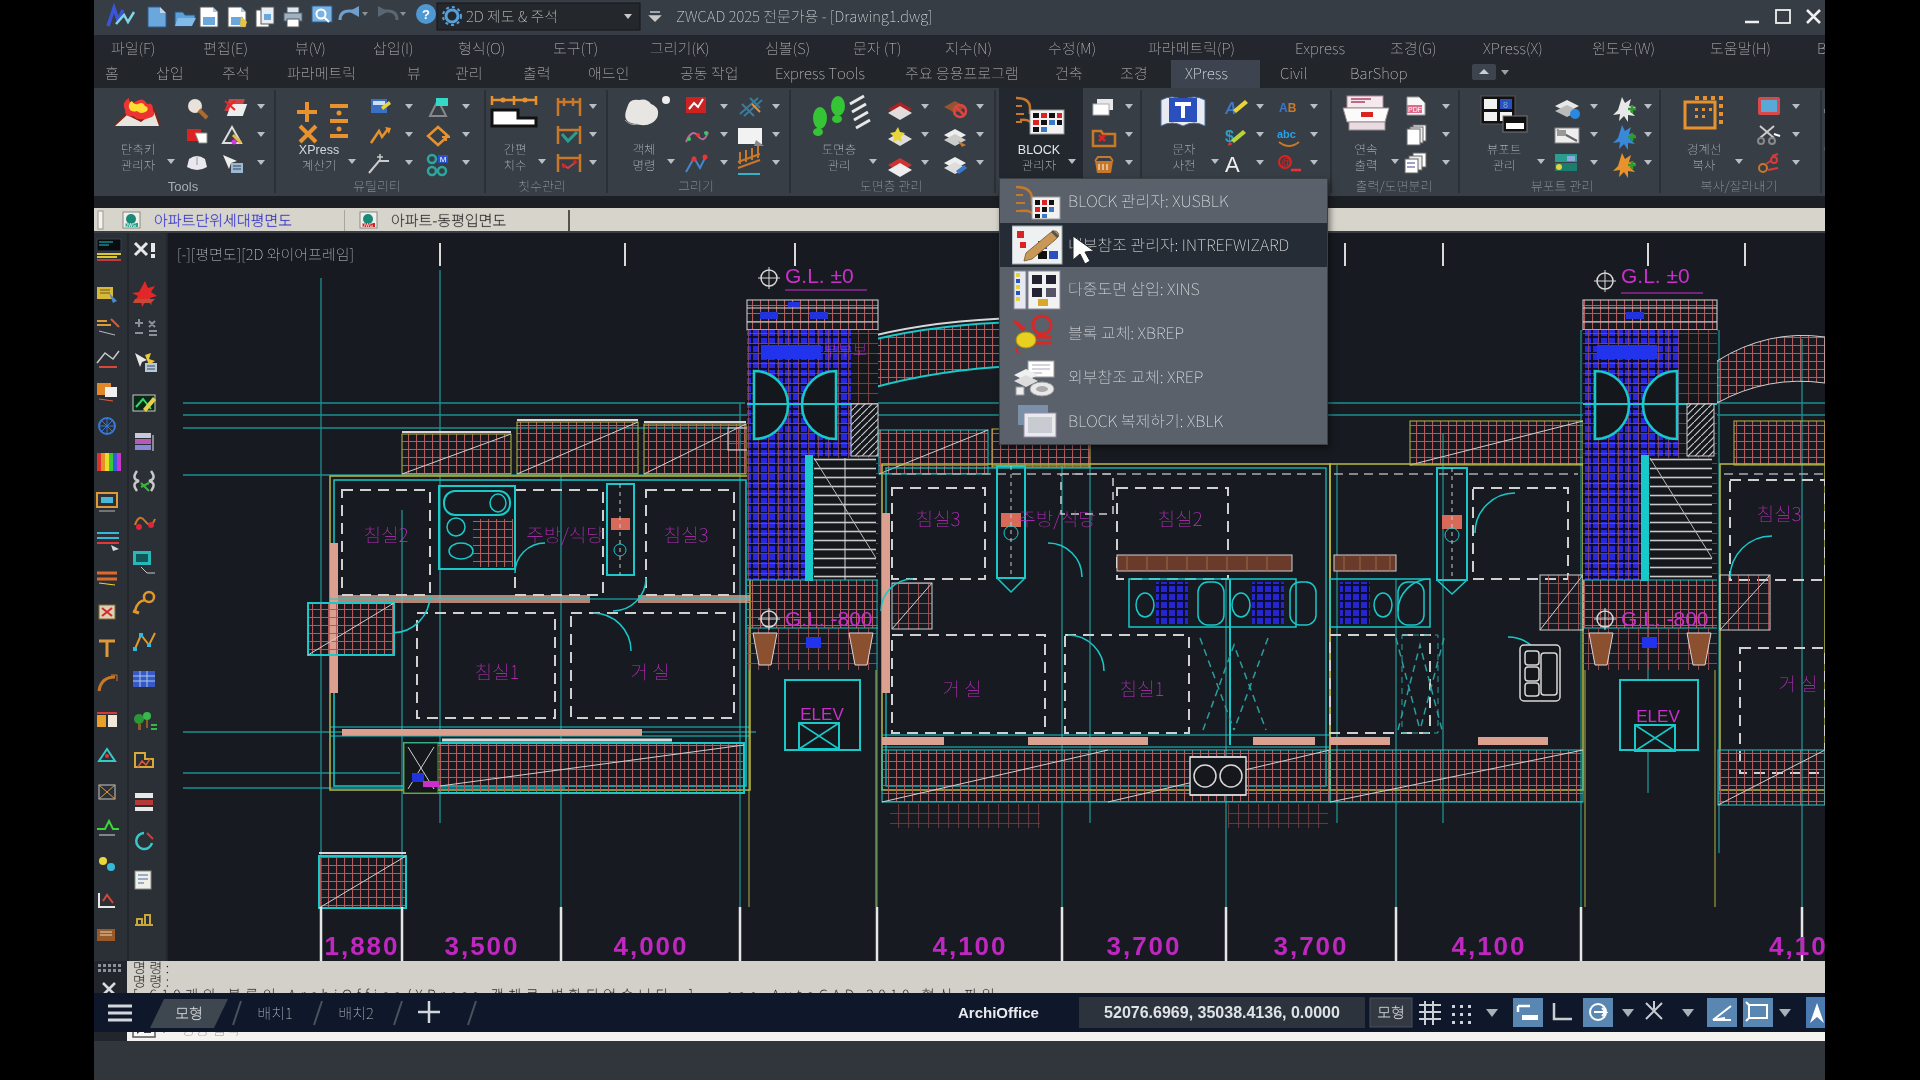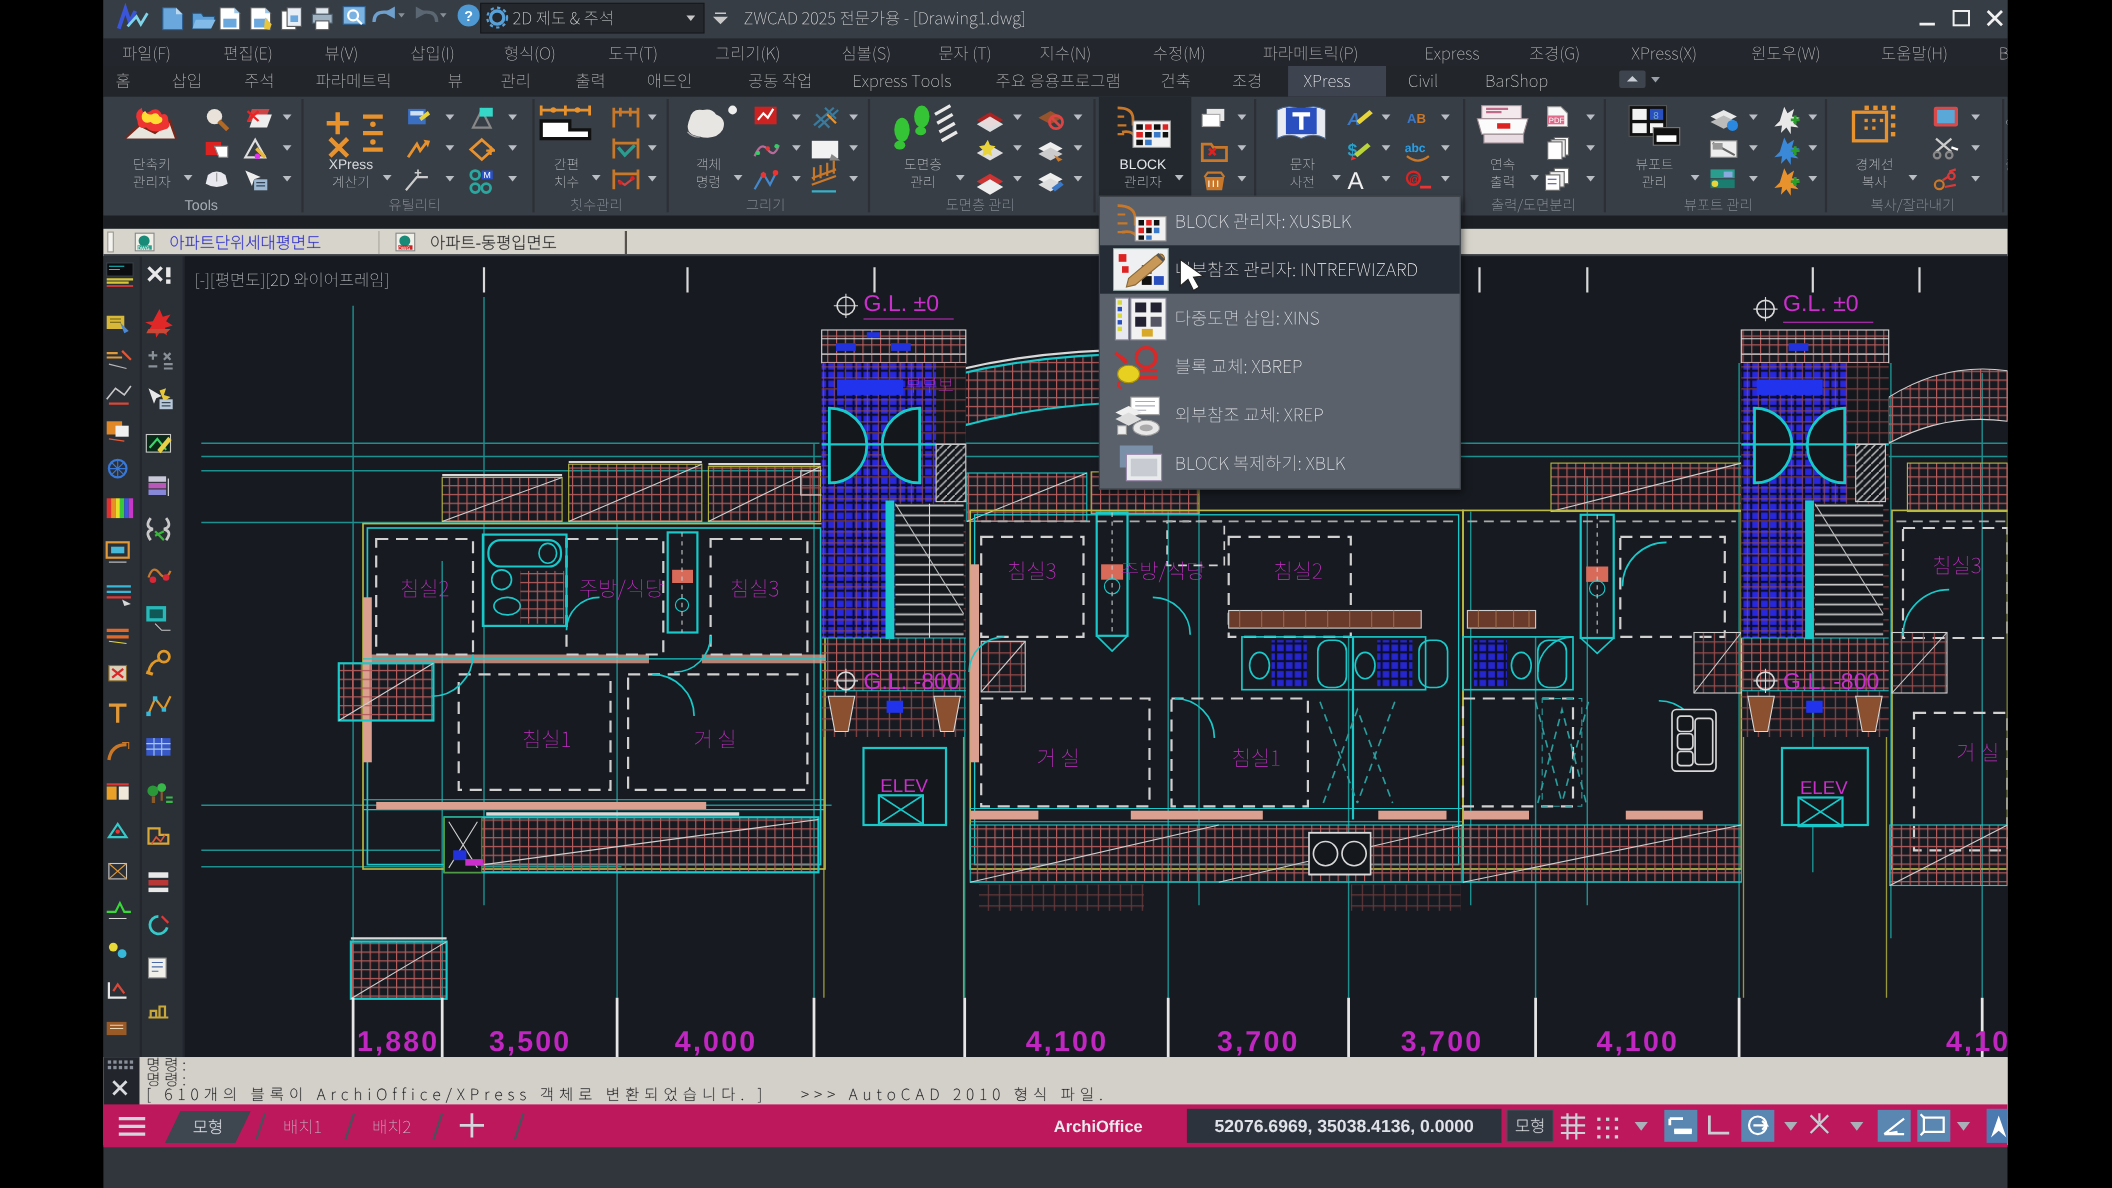--- a/index.html
+++ b/index.html
@@ -27,21 +27,21 @@
   #dmenu{position:absolute;left:905px;top:178px;width:329px;height:267px;background:#5a616b;border:1px solid #3c4148;box-shadow:2px 3px 6px rgba(0,0,0,.5);}
   .mrow{position:absolute;left:0;width:100%;height:44px;}
   .micon{position:absolute;left:12px;top:2px;}
   
   #cmd{position:absolute;left:0;top:961px;width:100%;height:80px;background:#d3d0c9;}
   #cmdleft{position:absolute;left:0;top:0;width:33px;height:80px;background:#22262c;}
   #cmdtext{position:absolute;left:33px;top:0;right:0;height:55px;background:#d3d0c9;color:#17171a;
      font-family:"Liberation Mono",monospace;font-size:12.5px;line-height:13.5px;padding:2px 0 0 6px;white-space:pre;}
   #cmdinput{position:absolute;left:33px;top:55px;right:0;height:25px;background:#f4f3f0;border-top:1px solid #9b9890;}
   
-  #status{position:absolute;left:0;top:993px;width:100%;height:39px;background:#be185d;color:#c3c8cf;font-size:15px;margin-top:11px;}
+  #status{position:absolute;left:0;top:993px;width:100%;height:39px;background:#0f172a;color:#c3c8cf;font-size:15px;}
 </style>
 </head>
 <body>
 <div id="screen">
     <svg width="0" height="0" style="position:absolute">
       <defs>
         <path id="u26" d="M247 -13Q192 -13 145 11Q98 35 70 78Q42 122 42 183Q42 233 66 272Q89 312 126 345Q163 378 204 408Q246 438 283 468Q320 499 344 533Q367 567 367 609Q367 633 359 656Q351 678 333 692Q315 707 285 707Q234 707 206 670Q177 633 177 583Q177 526 201 462Q225 399 266 336Q306 273 355 217Q404 161 453 118Q494 82 534 58Q573 33 607 20L594 -13Q559 0 518 25Q477 50 432 90Q379 137 328 197Q276 257 234 322Q193 388 168 454Q143 521 143 581Q143 627 162 662Q180 698 212 718Q245 739 287 739Q343 739 372 702Q402 666 402 612Q402 567 378 530Q355 492 318 460Q282 428 240 398Q199 367 162 335Q126 303 102 266Q79 230 79 185Q79 135 102 98Q126 61 165 40Q204 20 250 20Q301 20 346 46Q390 73 427 113Q473 166 506 233Q538 300 559 377H595Q572 296 536 223Q501 150 453 92Q412 46 362 16Q312 -13 247 -13Z"></path>
         <path id="u28" d="M244 -191Q177 -82 138 40Q99 161 99 306Q99 451 138 573Q177 695 244 804L265 790Q199 686 166 562Q132 438 132 306Q132 174 166 50Q199 -74 265 -178Z"></path>
         <path id="u29" d="M55 -191 33 -178Q99 -74 133 50Q167 174 167 306Q167 438 133 562Q99 686 33 790L55 804Q123 695 162 573Q200 451 200 306Q200 161 162 40Q123 -82 55 -191Z"></path>
         <path id="u2d" d="M44 256V291H283V256Z"></path>

